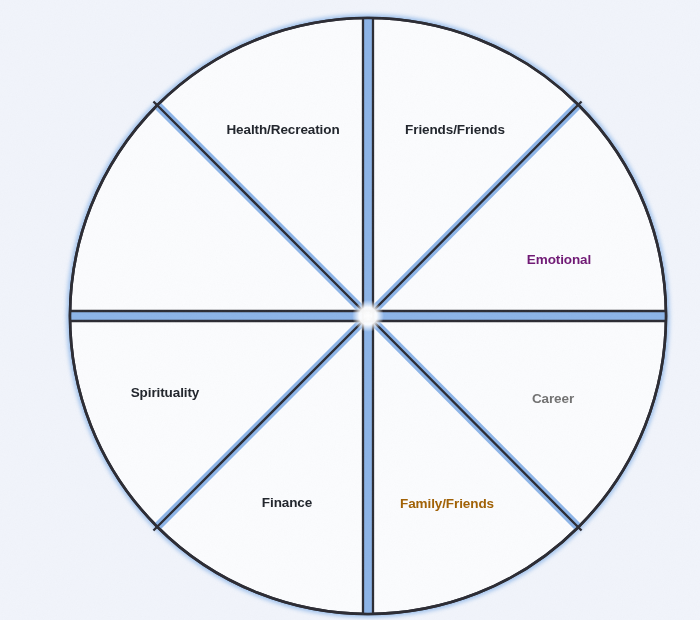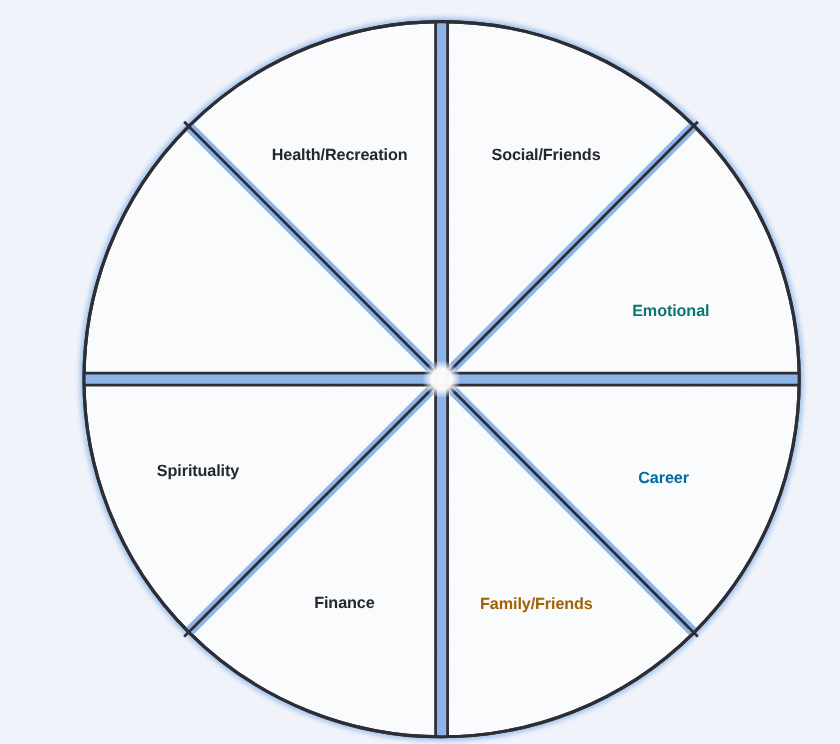--- a/index.html
+++ b/index.html
@@ -103,20 +103,20 @@
 
       <circle cx="368" cy="316" r="298" fill="none" stroke="#2b2b33" stroke-width="2.6"></circle>
     </g>
 
     <circle cx="368" cy="316" r="16" fill="url(#hubGlow)"></circle>
 
     <rect x="0" y="0" width="700" height="620" filter="url(#grainBlur)" opacity="0.035"></rect>
   </svg>
 
   <div class="sector-label" style="left: 283px; top: 129px; color: rgb(35, 39, 46);">Health/Recreation</div>
-  <div class="sector-label" style="left: 455px; top: 129px; color: rgb(35, 39, 46);">Social/Friends</div>
-  <div class="sector-label" style="left: 559px; top: 259px; color: #0f766e; text-align: center;">Emotional</div>
-  <div class="sector-label" style="left: 553px; top: 398px; color: #0369a1;">Career</div>
+  <div class="sector-label" style="left: 455px; top: 129px; color: rgb(35, 39, 46);">Friends/Friends</div>
+  <div class="sector-label" style="left: 559px; top: 259px; color: #701a75; text-align: center;">Emotional</div>
+  <div class="sector-label" style="left: 553px; top: 398px; color: #737373;">Career</div>
   <div class="sector-label" style="left: 447px; top: 503px; color: #a16207;">Family/Friends</div>
   <div class="sector-label" style="left: 287px; top: 502px; color: rgb(35, 39, 46); text-align: right;">Finance</div>
   <div class="sector-label" style="left: 165px; top: 392px; color: rgb(35, 39, 46);">Spirituality</div>
 
 </div>
 
 </body></html>

